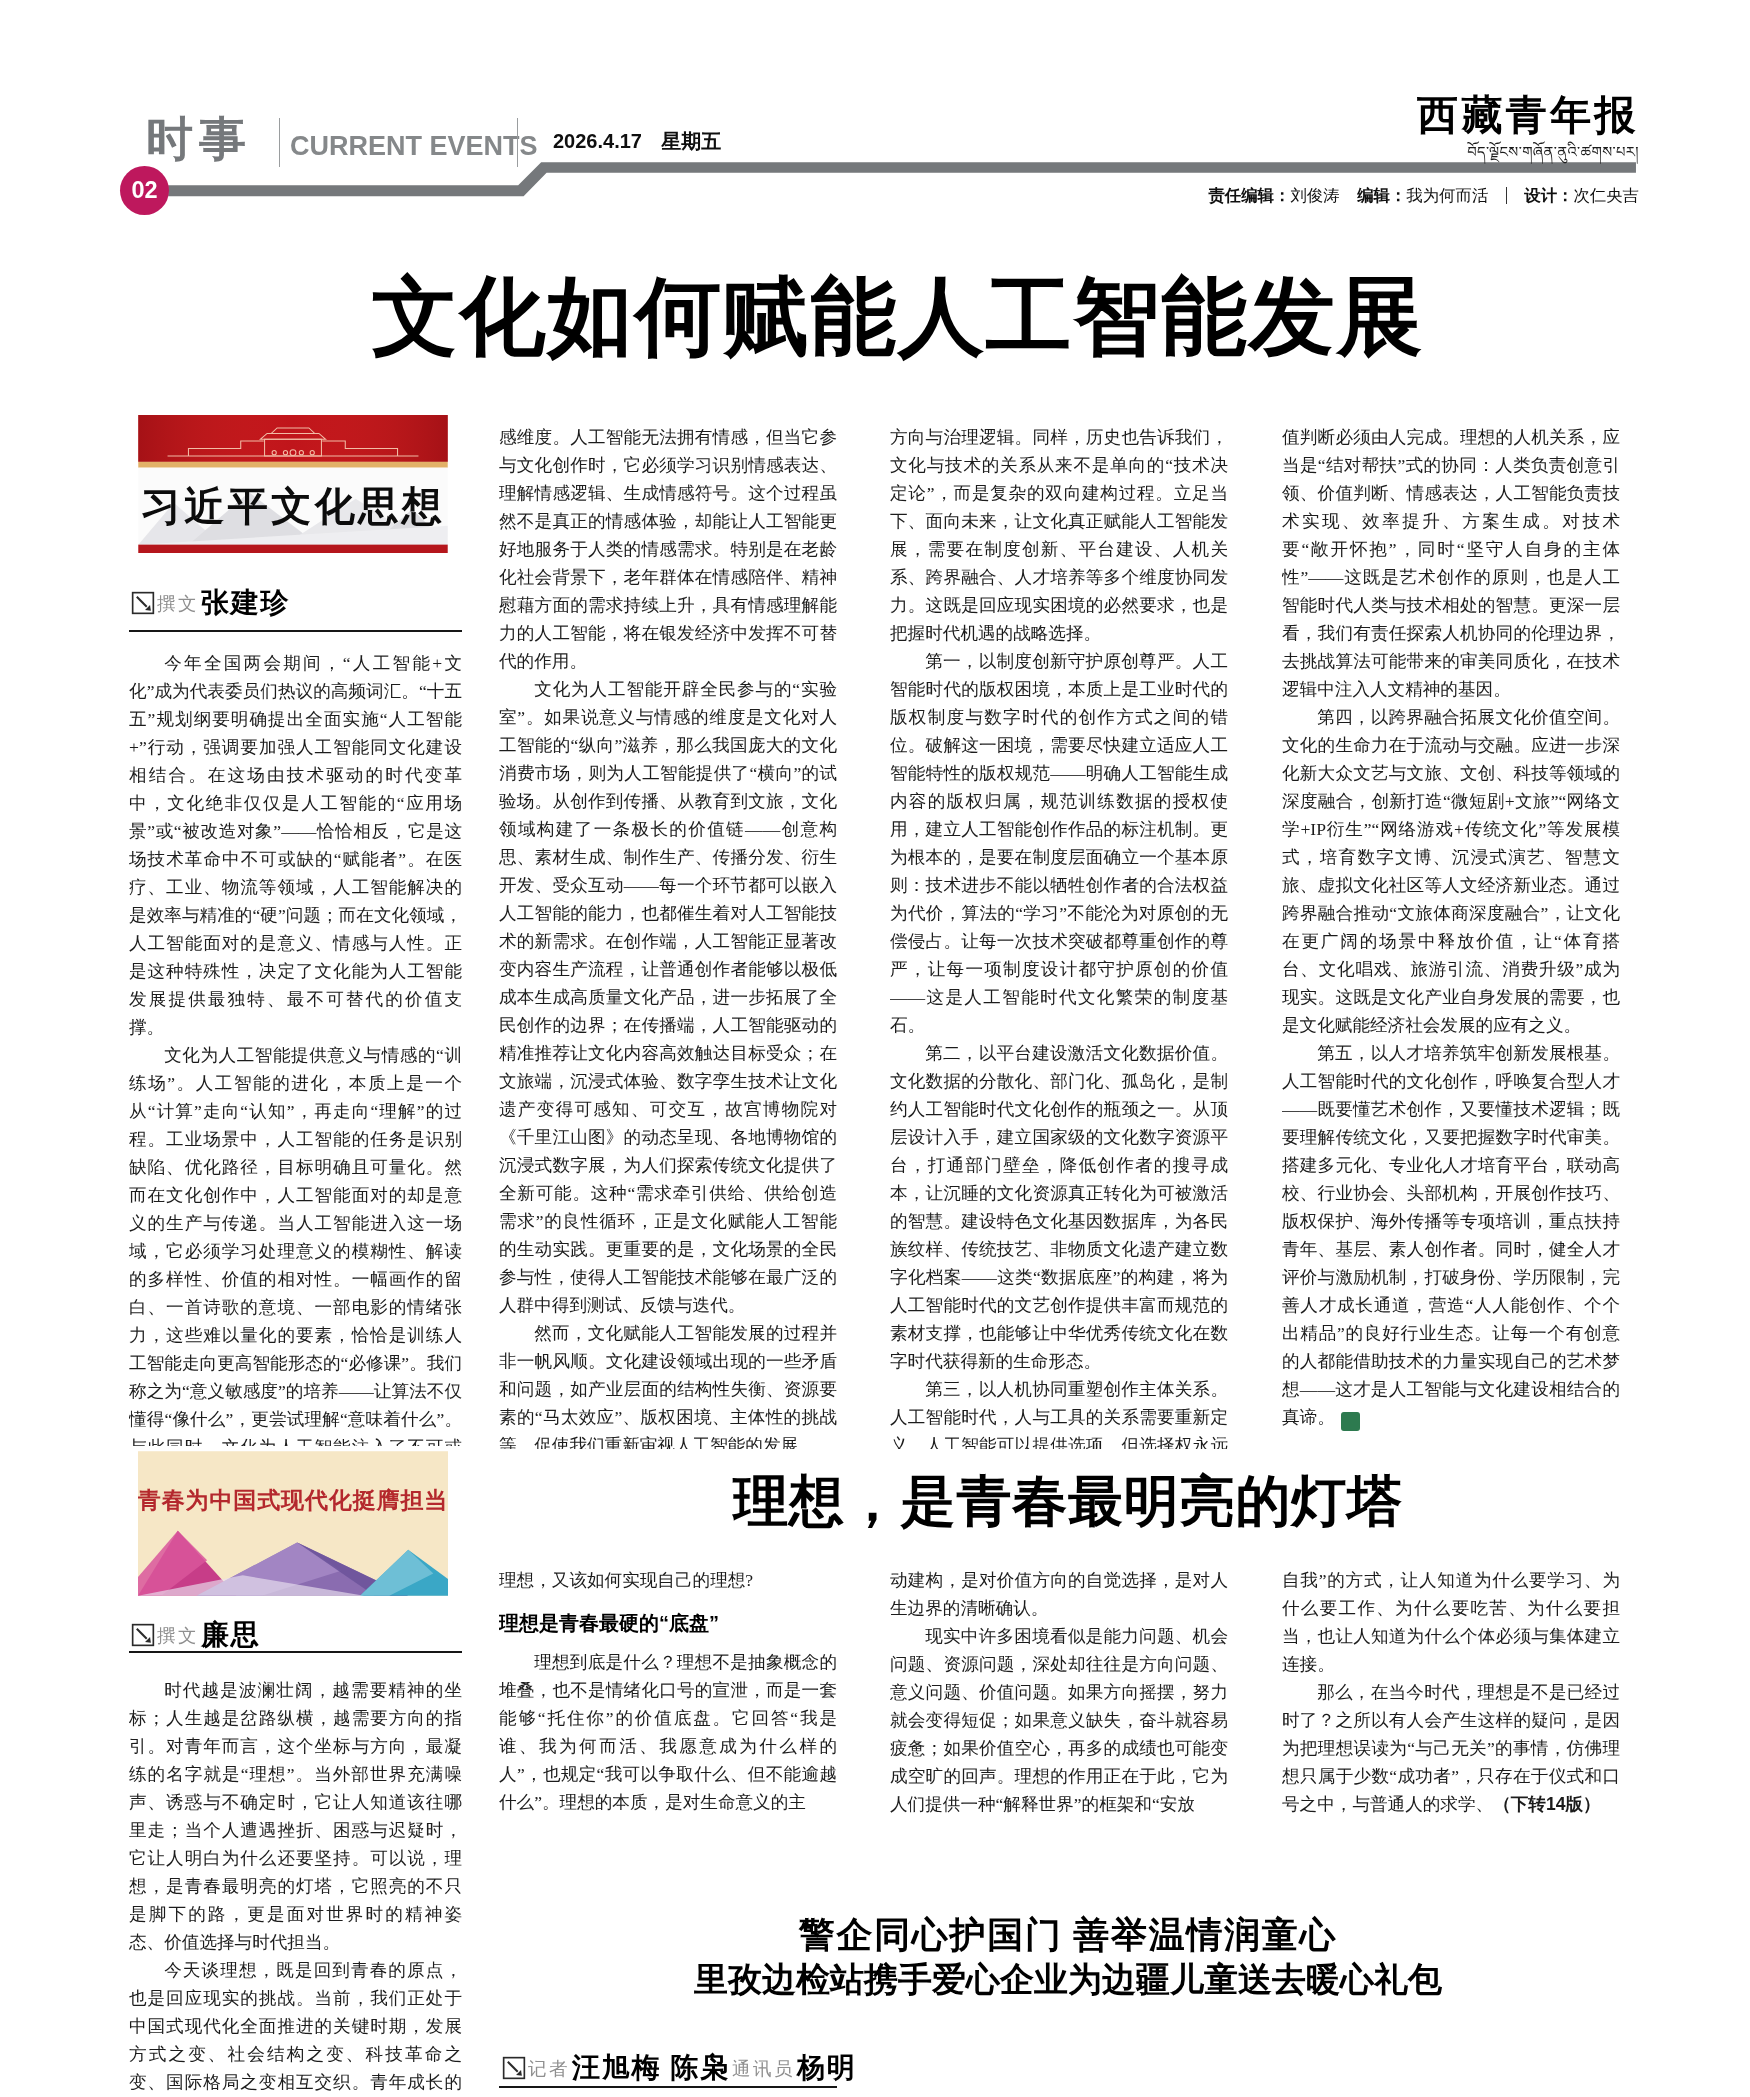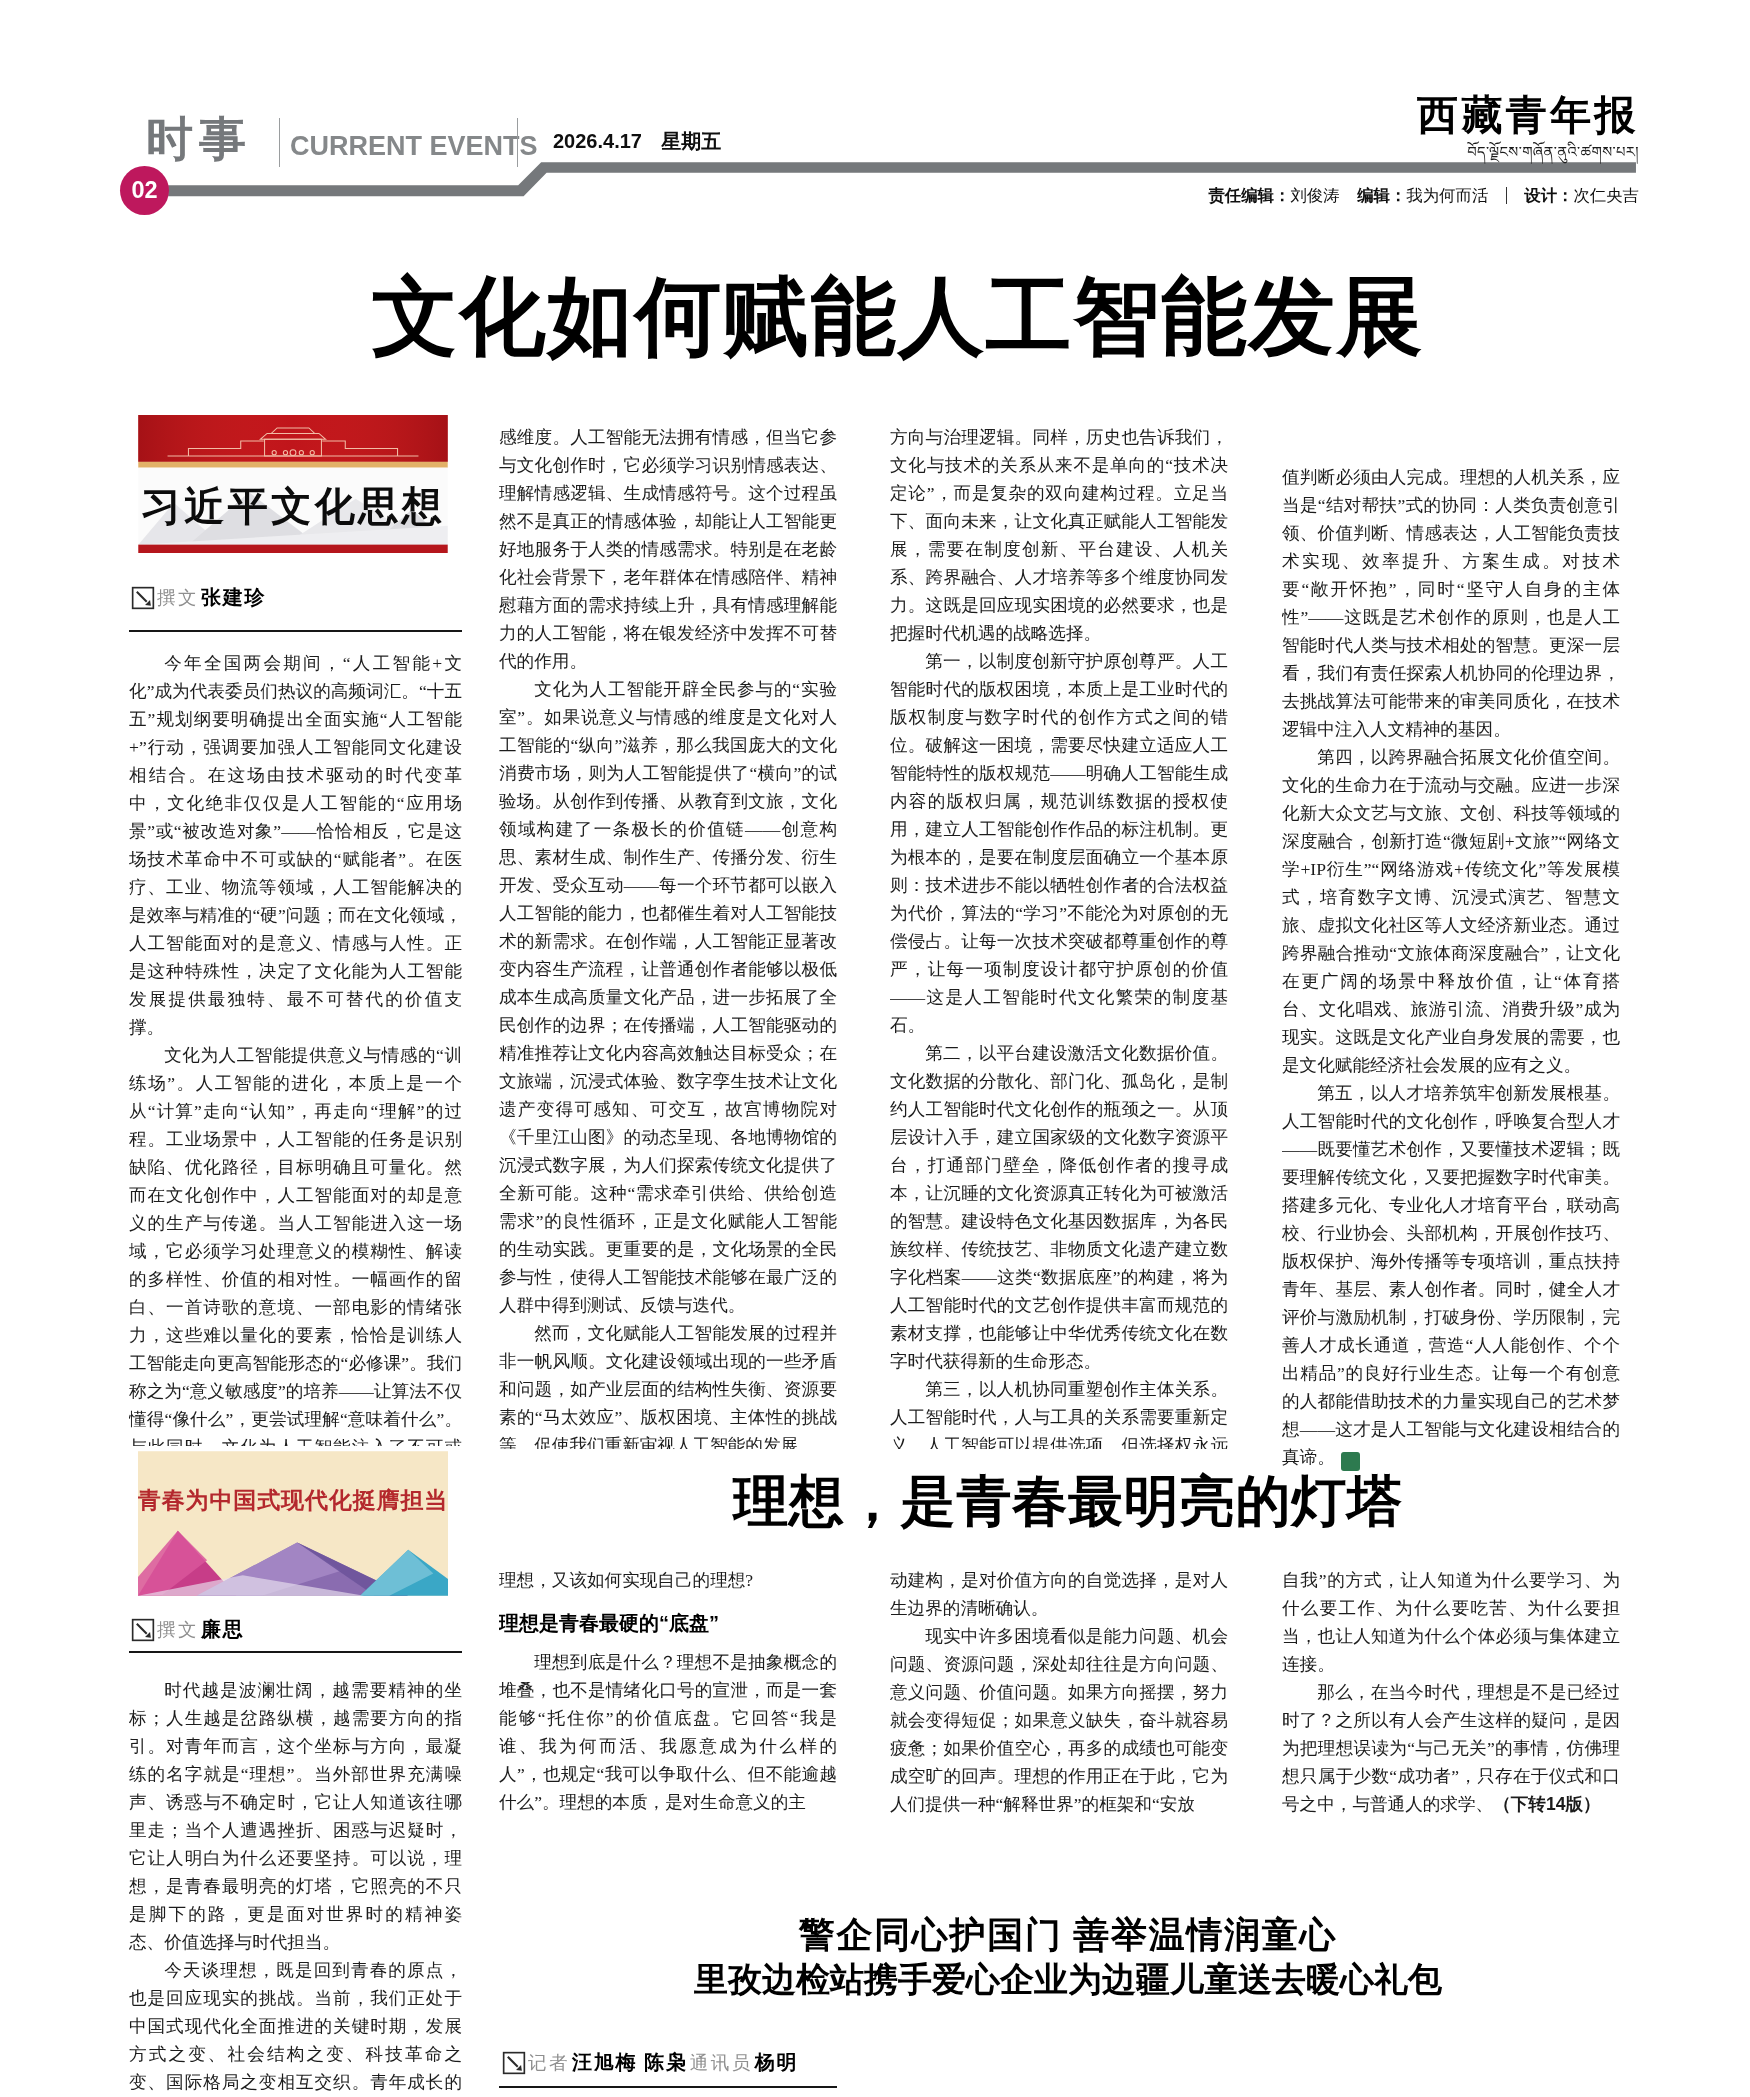--- a/index.html
+++ b/index.html
@@ -40,21 +40,21 @@
              font-family:"Liberation Serif",serif;font-size:36px;font-weight:700;
              letter-spacing:1.7px;color:#000;}
   .h3-main{left:499px;top:1957px;width:1138px;text-align:center;
            font-family:"Liberation Sans","DejaVu Sans",sans-serif;
            font-size:34px;font-weight:900;color:#000;}
 
   
   .byline{display:flex;align-items:center;gap:2px;
           font-family:"Liberation Sans","DejaVu Sans",sans-serif;}
   .byline .lab{font-size:18.5px;color:#8f8f8f;font-weight:400;letter-spacing:2.5px;}
-  .byline .nm{font-size:20px;color:#000;font-weight:700;letter-spacing:1.7px;}
+  .byline .nm{font-size:28px;color:#000;font-weight:700;letter-spacing:1.7px;}
   .col-rule{height:1.7px;background:#161616;}
 
   
   .col{font-size:17.6px;line-height:28px;text-align:justify;overflow:hidden;color:#1c1c1c;}
   .col p{margin:0;}
   .col .ind{text-indent:2em;}
   .col .sub{font-family:"Liberation Sans","DejaVu Sans",sans-serif;font-weight:800;
             font-size:20px;margin:15px 0 11px 0;text-align:left;color:#000;}
   .col b{font-family:"Liberation Sans","DejaVu Sans",sans-serif;font-weight:800;}
   .endmark{display:inline-block;width:19.3px;height:19.3px;background:#2d7a4f;color:#fff;
@@ -142,21 +142,21 @@
       <p class="para"><span>感维度。人工智能无法拥有情感，但当它参与文化创作时，它必须学习识别情感表达、理解情感逻辑、生成情感符号。这个过程虽然不是真正的情感体验，却能让人工智能更好地服务于人类的情感需求。特别是在老龄化社会背景下，老年群体在情感陪伴、精神慰藉方面的需求持续上升，具有情感理解能力的人工智能，将在银发经济中发挥不可替代的作用。</span></p>
       <p class="para ind"><span>文化为人工智能开辟全民参与的“实验室”。如果说意义与情感的维度是文化对人工智能的“纵向”滋养，那么我国庞大的文化消费市场，则为人工智能提供了“横向”的试验场。从创作到传播、从教育到文旅，文化领域构建了一条极长的价值链——创意构思、素材生成、制作生产、传播分发、衍生开发、受众互动——每一个环节都可以嵌入人工智能的能力，也都催生着对人工智能技术的新需求。在创作端，人工智能正显著改变内容生产流程，让普通创作者能够以极低成本生成高质量文化产品，进一步拓展了全民创作的边界；在传播端，人工智能驱动的精准推荐让文化内容高效触达目标受众；在文旅端，沉浸式体验、数字孪生技术让文化遗产变得可感知、可交互，故宫博物院对《千里江山图》的动态呈现、各地博物馆的沉浸式数字展，为人们探索传统文化提供了全新可能。这种“需求牵引供给、供给创造需求”的良性循环，正是文化赋能人工智能的生动实践。更重要的是，文化场景的全民参与性，使得人工智能技术能够在最广泛的人群中得到测试、反馈与迭代。</span></p>
       <p class="para ind"><span>然而，文化赋能人工智能发展的过程并非一帆风顺。文化建设领域出现的一些矛盾和问题，如产业层面的结构性失衡、资源要素的“马太效应”、版权困境、主体性的挑战等，促使我们重新审视人工智能的发展</span></p>
     </div>
   <div class="abs col" style="left:890px;top:423px;width:338px;height:1026px;">
       <p class="para"><span>方向与治理逻辑。同样，历史也告诉我们，文化与技术的关系从来不是单向的“技术决定论”，而是复杂的双向建构过程。立足当下、面向未来，让文化真正赋能人工智能发展，需要在制度创新、平台建设、人机关系、跨界融合、人才培养等多个维度协同发力。这既是回应现实困境的必然要求，也是把握时代机遇的战略选择。</span></p>
       <p class="para ind"><span>第一，以制度创新守护原创尊严。人工智能时代的版权困境，本质上是工业时代的版权制度与数字时代的创作方式之间的错位。破解这一困境，需要尽快建立适应人工智能特性的版权规范——明确人工智能生成内容的版权归属，规范训练数据的授权使用，建立人工智能创作作品的标注机制。更为根本的，是要在制度层面确立一个基本原则：技术进步不能以牺牲创作者的合法权益为代价，算法的“学习”不能沦为对原创的无偿侵占。让每一次技术突破都尊重创作的尊严，让每一项制度设计都守护原创的价值——这是人工智能时代文化繁荣的制度基石。</span></p>
       <p class="para ind"><span>第二，以平台建设激活文化数据价值。文化数据的分散化、部门化、孤岛化，是制约人工智能时代文化创作的瓶颈之一。从顶层设计入手，建立国家级的文化数字资源平台，打通部门壁垒，降低创作者的搜寻成本，让沉睡的文化资源真正转化为可被激活的智慧。建设特色文化基因数据库，为各民族纹样、传统技艺、非物质文化遗产建立数字化档案——这类“数据底座”的构建，将为人工智能时代的文艺创作提供丰富而规范的素材支撑，也能够让中华优秀传统文化在数字时代获得新的生命形态。</span></p>
       <p class="para ind"><span>第三，以人机协同重塑创作主体关系。人工智能时代，人与工具的关系需要重新定义。人工智能可以提供选项，但选择权永远在人类手中；人工智能可以生成内容，但价</span></p>
     </div>
-  <div class="abs col" style="left:1282px;top:423px;width:338px;height:1026px;margin-top:40px;">
+  <div class="abs col" style="left:1282px;top:423px;width:338px;height:1026px;">
       <p class="para"><span>值判断必须由人完成。理想的人机关系，应当是“结对帮扶”式的协同：人类负责创意引领、价值判断、情感表达，人工智能负责技术实现、效率提升、方案生成。对技术要“敞开怀抱”，同时“坚守人自身的主体性”——这既是艺术创作的原则，也是人工智能时代人类与技术相处的智慧。更深一层看，我们有责任探索人机协同的伦理边界，去挑战算法可能带来的审美同质化，在技术逻辑中注入人文精神的基因。</span></p>
       <p class="para ind"><span>第四，以跨界融合拓展文化价值空间。文化的生命力在于流动与交融。应进一步深化新大众文艺与文旅、文创、科技等领域的深度融合，创新打造“微短剧+文旅”“网络文学+IP衍生”“网络游戏+传统文化”等发展模式，培育数字文博、沉浸式演艺、智慧文旅、虚拟文化社区等人文经济新业态。通过跨界融合推动“文旅体商深度融合”，让文化在更广阔的场景中释放价值，让“体育搭台、文化唱戏、旅游引流、消费升级”成为现实。这既是文化产业自身发展的需要，也是文化赋能经济社会发展的应有之义。</span></p>
       <p class="para ind"><span>第五，以人才培养筑牢创新发展根基。人工智能时代的文化创作，呼唤复合型人才——既要懂艺术创作，又要懂技术逻辑；既要理解传统文化，又要把握数字时代审美。搭建多元化、专业化人才培育平台，联动高校、行业协会、头部机构，开展创作技巧、版权保护、海外传播等专项培训，重点扶持青年、基层、素人创作者。同时，健全人才评价与激励机制，打破身份、学历限制，完善人才成长通道，营造“人人能创作、个个出精品”的良好行业生态。让每一个有创意的人都能借助技术的力量实现自己的艺术梦想——这才是人工智能与文化建设相结合的真谛。</span><span class="endmark">青</span></p>
     </div>
 
   <h2 class="abs h2-main" style="margin:0;">理想，是青春最明亮的灯塔</h2>
 
   <svg class="abs" style="left:138px;top:1451px;" width="310" height="145" viewBox="0 0 740 345">
     <rect x="0" y="0" width="740" height="345" fill="#f6e7c6"></rect>
     <g>

